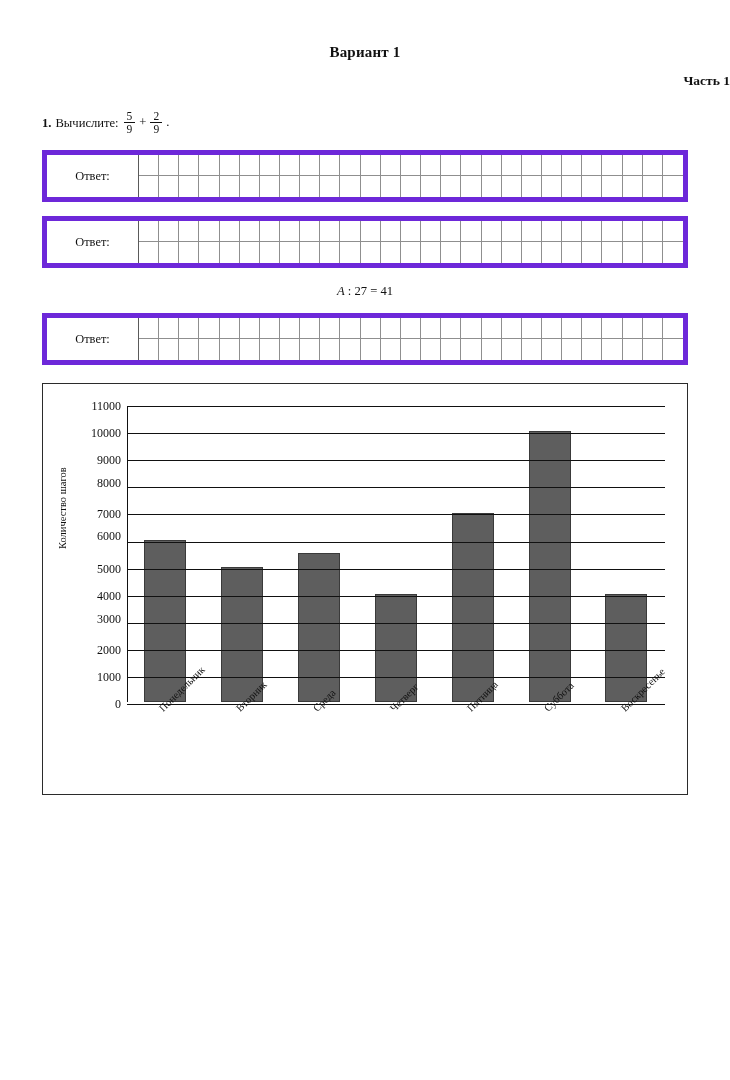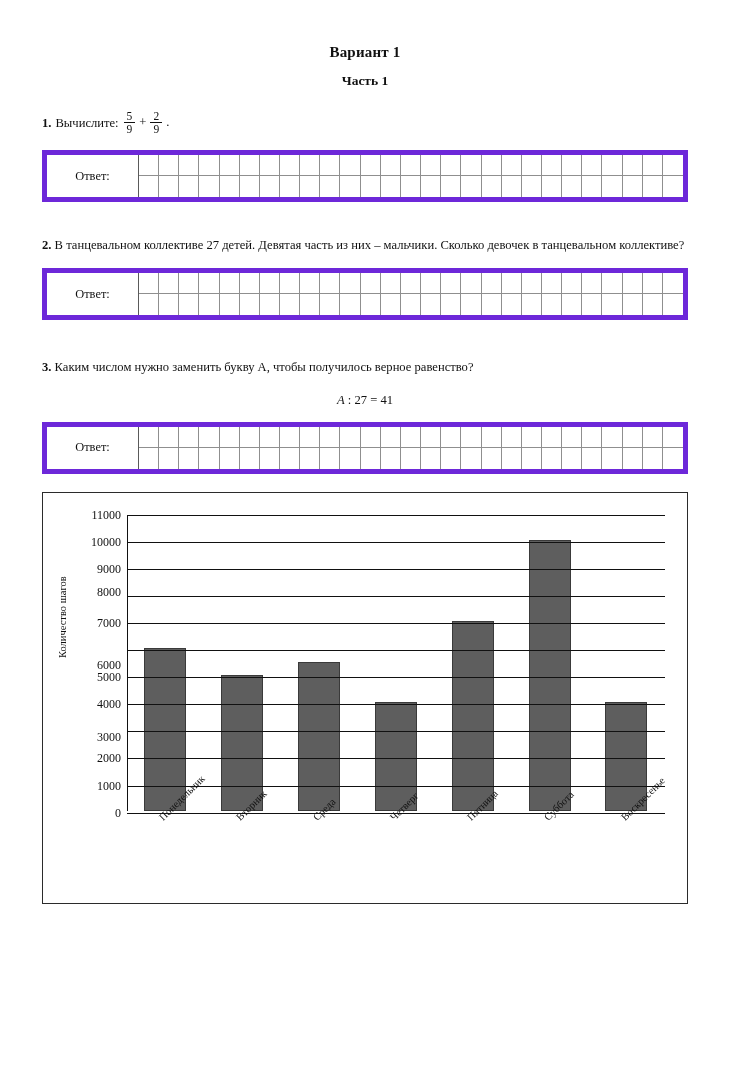--- a/index.html
+++ b/index.html
@@ -23,21 +23,21 @@
     box-sizing: border-box;
   }
   .title {
     text-align: center;
     font-weight: bold;
     font-size: 15px;
     margin-top: 44px;
     letter-spacing: .2px;
   }
   .subtitle {
-    text-align: center;
+    text-align: right;
     font-weight: bold;
     font-size: 13.5px;
     margin-top: 12px;
   }
   .content {
     margin: 0 42px;
   }
   .task {
     font-size: 12.6px;
     line-height: 1.45;
@@ -273,24 +273,20 @@
           <div class=" last-row"></div>
           <div class=" last-row"></div>
           <div class=" last-row"></div>
           <div class=" last-row"></div>
           <div class=" last-row"></div>
           <div class=" last-row"></div>
           <div class=" last-col last-row"></div>
         </div>
     </div>
 
-    <div class="task task-2">
-      <b>2.</b>
-      <span>В танцевальном коллективе 27 детей. Девятая часть из них – мальчики. Сколько девочек в танцевальном коллективе?</span>
-    </div>
 
     <div class="answer-row">
       <div class="answer-label">Ответ:</div>
       <div class="grid-cells" id="grid2">
           <div></div>
           <div></div>
           <div></div>
           <div></div>
           <div></div>
           <div></div>
@@ -338,24 +334,20 @@
           <div class=" last-row"></div>
           <div class=" last-row"></div>
           <div class=" last-row"></div>
           <div class=" last-row"></div>
           <div class=" last-row"></div>
           <div class=" last-row"></div>
           <div class=" last-col last-row"></div>
         </div>
     </div>
 
-    <div class="task task-3">
-      <b>3.</b>
-      <span>Каким числом нужно заменить букву A, чтобы получилось верное равенство?</span>
-    </div>
 
     <div class="equation">
       <span>A</span><span class="roman"> : 27 = 41</span>
     </div>
 
     <div class="answer-row">
       <div class="answer-label">Ответ:</div>
       <div class="grid-cells" id="grid3">
           <div></div>
           <div></div>
@@ -417,24 +409,24 @@
 
   </div>
 
   <div class="chart-box">
     <div class="chart-inner">
       <div class="ylabel">Количество шагов</div>
       <div class="yticks-col" id="yticks">
           <div class="ytick" style="top: 320px;">0</div>
           <div class="ytick" style="top: 292.909px;">1000</div>
           <div class="ytick" style="top: 265.818px;">2000</div>
-          <div class="ytick" style="top: 244px;">3000</div>
+          <div class="ytick" style="top: 235px;">3000</div>
           <div class="ytick" style="top: 211.636px;">4000</div>
           <div class="ytick" style="top: 184.545px;">5000</div>
-          <div class="ytick" style="top: 172px;">6000</div>
+          <div class="ytick" style="top: 152px;">6000</div>
           <div class="ytick" style="top: 130.364px;">7000</div>
           <div class="ytick" style="top: 99px;">8000</div>
           <div class="ytick" style="top: 76.1818px;">9000</div>
           <div class="ytick" style="top: 49.0909px;">10000</div>
           <div class="ytick" style="top: 22px;">11000</div>
         </div>
       <div class="plot" id="plot">
         <div class="axis-y"></div>
         <div class="bars" id="bars">
             <div class="bar" title="Понедельник: 6000" style="height: 162.545px; background: rgb(94, 94, 94);"></div>

